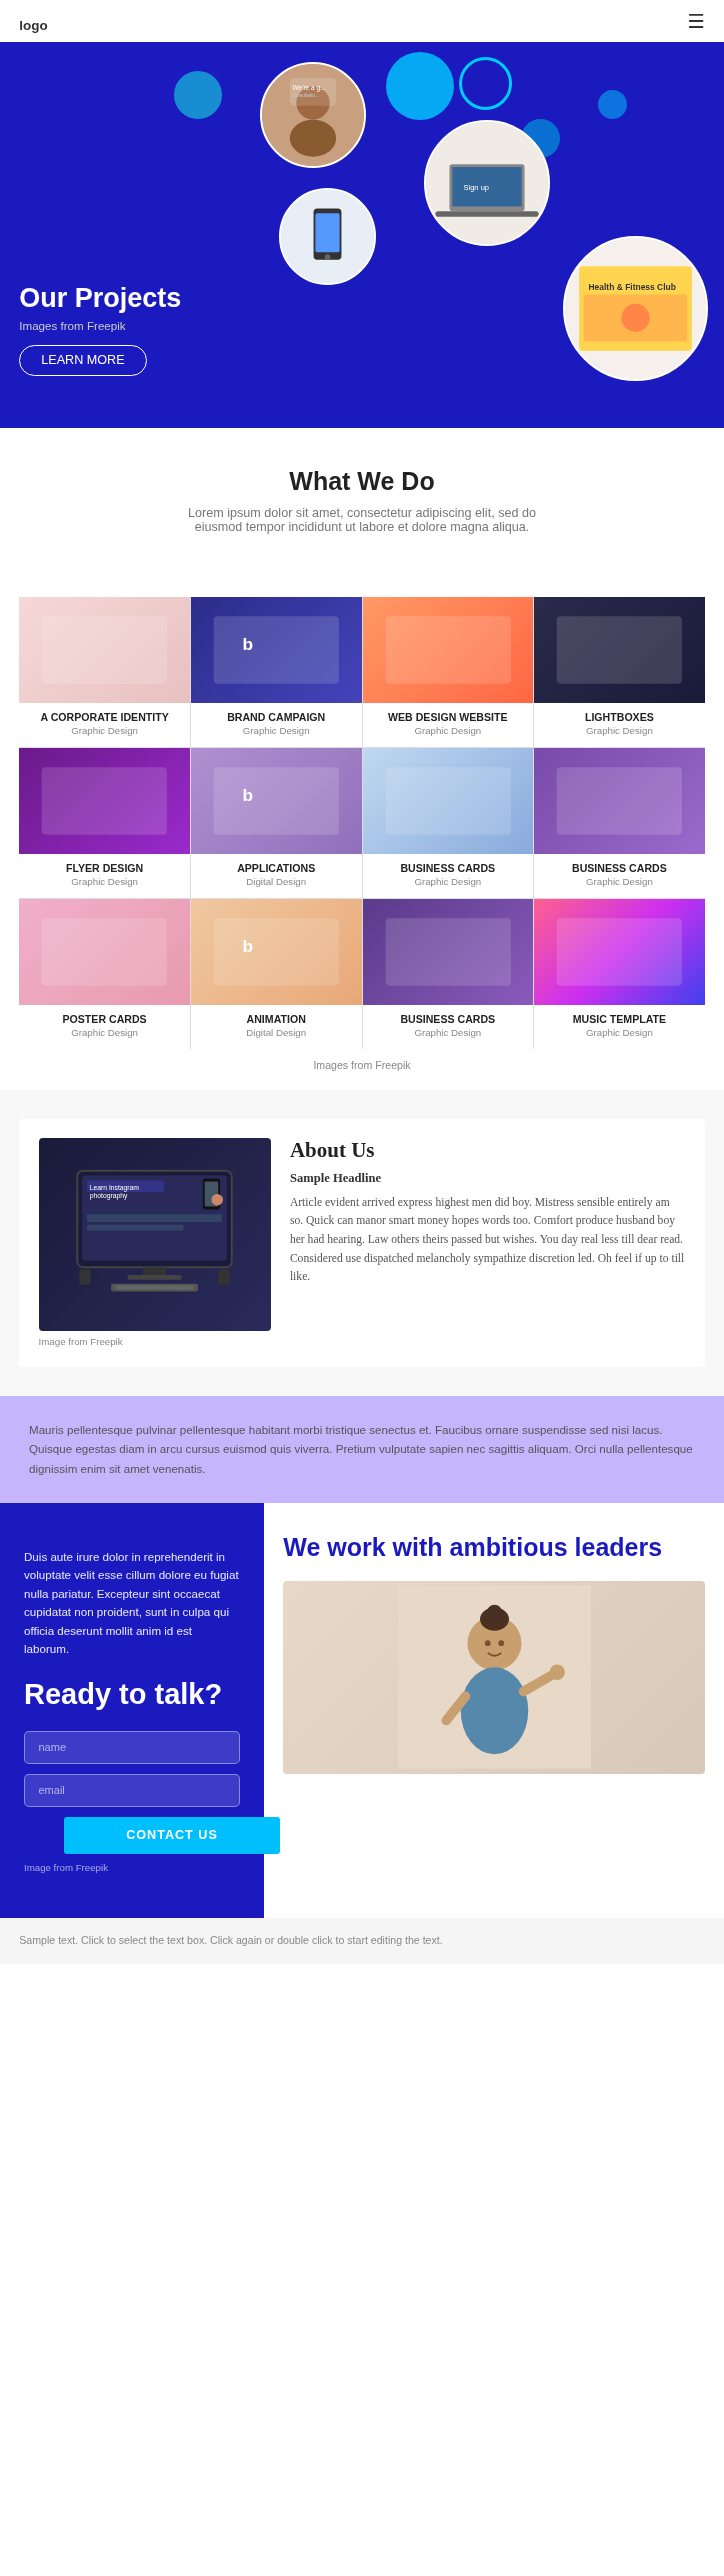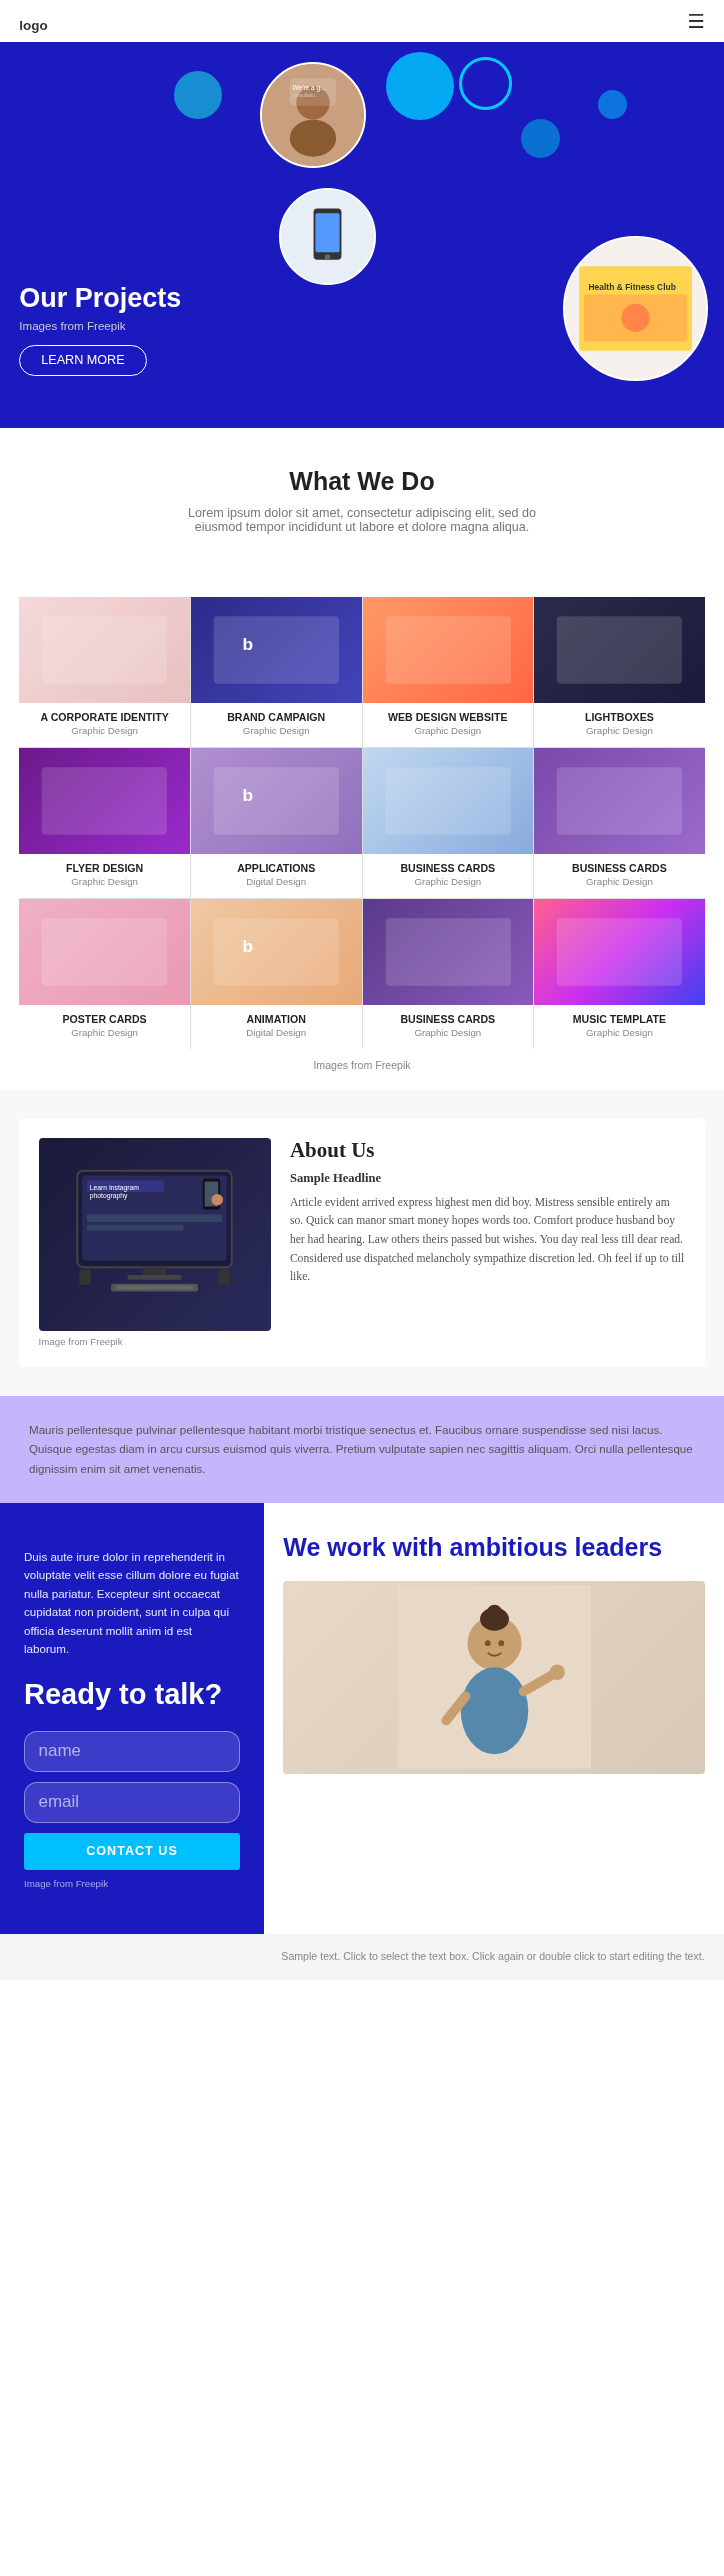--- a/index.html
+++ b/index.html
@@ -97,42 +97,42 @@
       display: flex; background: #fff; padding: 0;
     }
     .contact-left {
       background: #1a1abf; color: #fff; padding: 45px 24px;
       width: 264px; flex-shrink: 0;
     }
     .contact-blurb { font-size: 11.6px; line-height: 1.6; margin-bottom: 19.3px; opacity: 0.9; }
     .ready-title { font-size: 29px; font-weight: bold; margin-bottom: 19.3px; color: #fff; }
     .form-input {
       width: 100%; padding: 9.7px 13.5px; border: 1px solid rgba(255,255,255,0.4);
-      border-radius: 13px; margin-bottom: 9.7px; font-size: 17px;
+      border-radius: 5px; margin-bottom: 9.7px; font-size: 11px;
       background: rgba(255,255,255,0.15); color: #fff; outline: none;
     }
     .form-input::placeholder { color: rgba(255,255,255,0.6); }
     .contact-btn {
       width: 100%; padding: 11.6px; background: #00bfff; color: #fff;
       border: none; border-radius: 2.9px; font-size: 12.6px; font-weight: bold;
-      cursor: pointer; letter-spacing: 1px; text-transform: uppercase;
+      cursor: pointer; letter-spacing: 1px; text-transform: uppercase; margin-left: 40px;
     }
     .contact-img-caption { font-size: 9.7px; color: rgba(255,255,255,0.6); margin-top: 7.7px; }
     .contact-right { flex: 1; padding: 29px 19.3px; }
     .ambitious-title { font-size: 25px; font-weight: bold; color: #1a1abf; margin-bottom: 19.3px; line-height: 1.2; }
     .person-img-box {
       width: 100%; height: 193px;
       background: linear-gradient(135deg, #e8d8c8, #d8c8b8);
       border-radius: 3.9px; display: flex; align-items: center; justify-content: center;
       position: relative; overflow: hidden;
     }
 
     
     .footer {
-      background: #f5f5f5; padding: 14.5px 19.3px; text-align: right;
+      background: #f5f5f5; padding: 14.5px 19.3px; text-align: left;
     }
     .footer-text { font-size: 10.6px; color: #888; line-height: 1.6; }
   </style>
 </head>
 <body>
 
 <div class="header">
   <span class="logo">logo</span>
   <span class="hamburger">☰</span>
 </div>
@@ -162,20 +162,29 @@
 
     <div class="img-circle" style="width:97px;height:97px;top:126px;left:19.3px;background:#e0e8f0;">
       <svg viewBox="0 0 100 100" style="width:100%;height:100%;">
         <circle cx="50" cy="50" r="50" fill="#e8eef5"></circle>
         <rect x="35" y="20" width="30" height="55" rx="4" fill="#333"></rect>
         <rect x="37" y="25" width="26" height="42" rx="2" fill="#5599ff"></rect>
         <circle cx="50" cy="72" r="3" fill="#666"></circle>
       </svg>
     </div>
 
+    <div class="img-circle" style="width:126px;height:126px;top:58px;left:164px;background:#f0e8e0;">
+      <svg viewBox="0 0 130 130" style="width:100%;height:100%;">
+        <circle cx="65" cy="65" r="65" fill="#f0ebe5"></circle>
+        <rect x="25" y="45" width="80" height="50" rx="3" fill="#888"></rect>
+        <rect x="28" y="48" width="74" height="42" fill="#336699"></rect>
+        <rect x="10" y="95" width="110" height="6" rx="3" fill="#666"></rect>
+        <text x="40" y="72" font-size="8" fill="white">Sign up</text>
+      </svg>
+    </div>
 
     <div class="img-circle" style="width:145px;height:145px;top:174px;right:16px;background:#eee;">
       <svg viewBox="0 0 150 150" style="width:100%;height:100%;">
         <circle cx="75" cy="75" r="75" fill="#f5f0eb"></circle>
         <rect x="15" y="30" width="120" height="90" rx="4" fill="#ffd54f"></rect>
         <text x="25" y="55" font-size="9" fill="#333" font-weight="bold">Health &amp; Fitness Club</text>
         <rect x="20" y="60" width="110" height="50" rx="2" fill="#ffb74d"></rect>
         <circle cx="75" cy="85" r="15" fill="#ff7043" opacity="0.7"></circle>
       </svg>
     </div>

